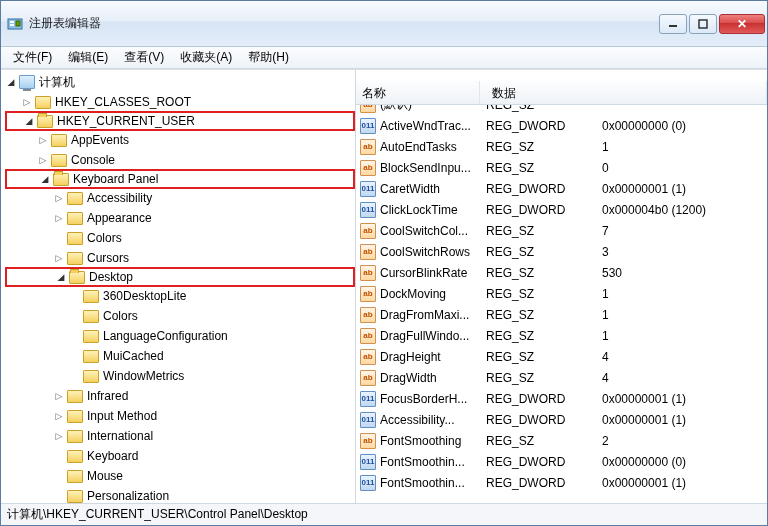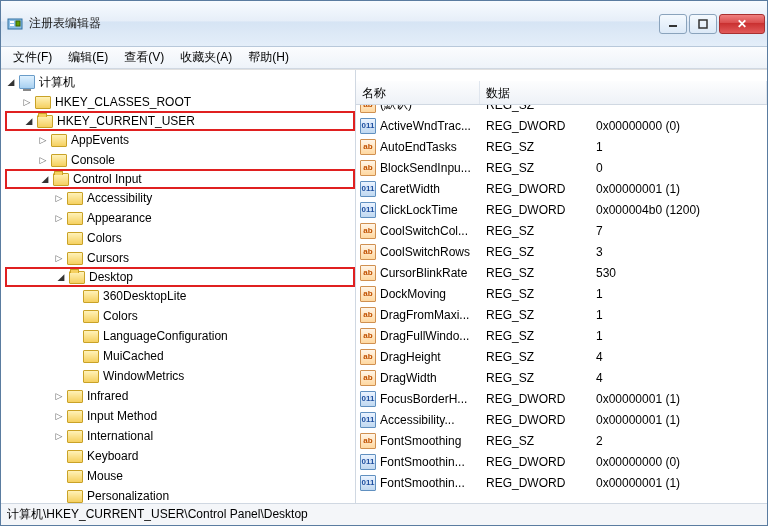--- a/index.html
+++ b/index.html
@@ -26,21 +26,21 @@
   .folder.open::before { content: ""; position: absolute; top: -3px; left: 0; width: 7px; height: 3px; background: #f5d060; border: 1px solid #c9a227; border-bottom: none; border-radius: 1px 1px 0 0; }
   .pc-icon { width: 16px; height: 14px; margin-right: 4px; background: linear-gradient(to bottom, #dff1ff, #a8d0f0); border: 1px solid #6a9cc8; border-radius: 1px; position: relative; }
   .pc-icon::after { content: ""; position: absolute; bottom: -3px; left: 3px; width: 8px; height: 2px; background: #888; }
   .node-label { font-size: 12px; }
   .highlight-red { border: 2px solid #e02020; padding: 0 2px; margin: -1px 0; }
   .list-pane { flex: 1; overflow: auto; background: #fff; position: relative; }
   .list-header { display: flex; background: linear-gradient(to bottom, #fdfdfe, #eef2f7); border-bottom: 1px solid #d0d8e2; height: 24px; position: sticky; top: 11px; }
   .list-header .col { padding: 4px 6px; border-right: 1px solid #e0e6ee; font-size: 12px; }
   .col-name { width: 124px; }
   .col-type { width: 110px; }
-  .col-data { flex: 1; }
+  .col-data { flex: 1; margin-left: 6px; }
   .list-row { display: flex; align-items: center; height: 21px; padding: 0; cursor: pointer; }
   .val-icon { width: 16px; height: 16px; margin: 0 4px; border: 1px solid #5a8ac0; border-radius: 1px; display: inline-flex; align-items: center; justify-content: center; font-size: 8px; font-weight: bold; }
   .val-icon.sz { background: linear-gradient(to bottom, #fff5e8, #ffd8a0); color: #c05000; border-color: #d09050; }
   .val-icon.dw { background: linear-gradient(to bottom, #eaf3ff, #c0d8f0); color: #2050a0; border-color: #6090c0; }
   .list-row .col { padding: 0 6px; font-size: 12px; overflow: hidden; text-overflow: ellipsis; white-space: nowrap; }
   .list-row .col-name { width: 100px; padding-left: 0; }
   .statusbar { height: 22px; border-top: 1px solid #d0d8e2; background: #f4f6f9; display: flex; align-items: center; padding: 0 6px; font-size: 12px; }
   svg { display: block; }
 </style>
 </head>
@@ -111,21 +111,21 @@
         </div>
         <div class="tree-node" style="padding-left:32px">
           <span class="toggle">▷</span>
           <span class="folder"></span>
           <span class="node-label">Console</span>
         </div>
 
         <div class="tree-node highlight-red" style="padding-left:32px">
           <span class="toggle expanded">◢</span>
           <span class="folder open"></span>
-          <span class="node-label">Control Input</span>
+          <span class="node-label">Keyboard Panel</span>
         </div>
 
         <div class="tree-node" style="padding-left:48px">
           <span class="toggle">▷</span>
           <span class="folder"></span>
           <span class="node-label">Accessibility</span>
         </div>
         <div class="tree-node" style="padding-left:48px">
           <span class="toggle">▷</span>
           <span class="folder"></span>

